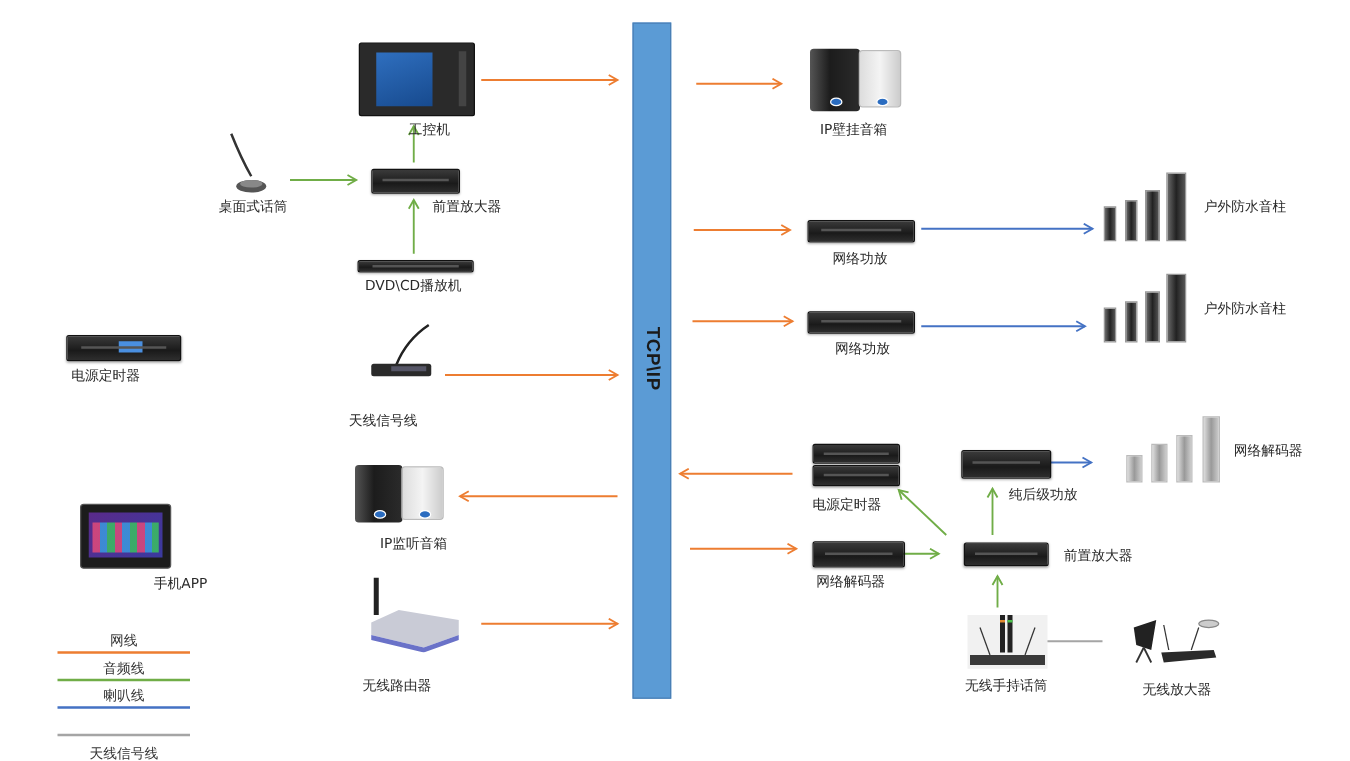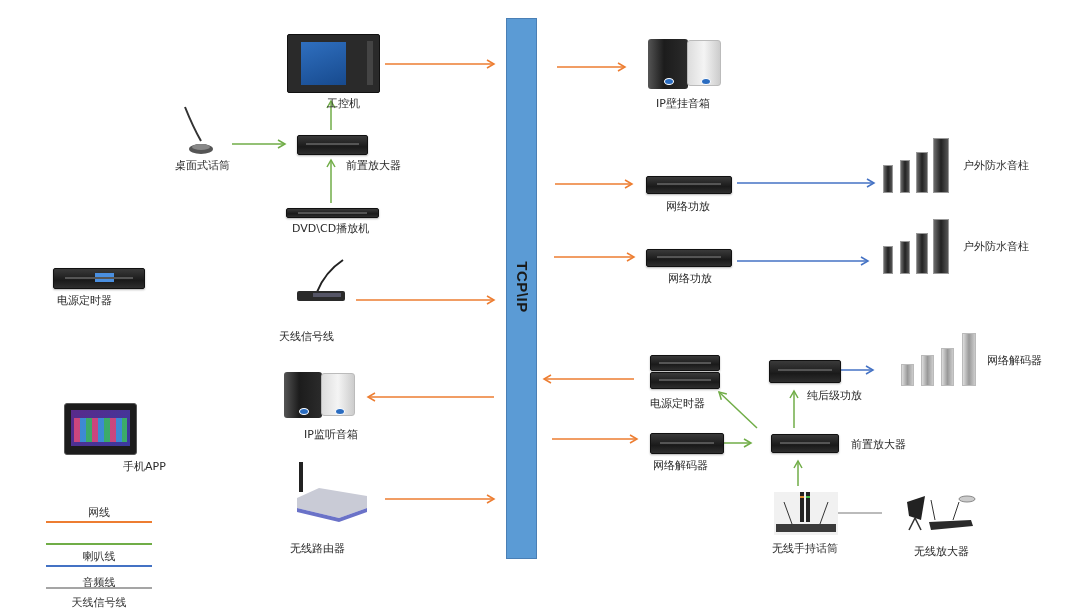--- a/index.html
+++ b/index.html
@@ -211,19 +211,19 @@
     <line x1="54" y1="10" x2="48" y2="28" stroke="#333" stroke-width="1"></line>
     <path d="M24,30 L66,28 L68,34 L26,38 Z" fill="#2a2a2a"></path>
     <ellipse cx="62" cy="7" rx="8" ry="3" fill="#ccc" stroke="#888"></ellipse>
   </svg>
 </div>
 <div class="label" style="left:914px;top:544px;">无线放大器</div>
 
 <div>
   <div class="legend-text" style="top:505px;">网线</div>
   <div class="legend-line" style="top:521px;background:#ed7d31;"></div>
-  <div class="legend-text" style="top:527px;margin-top:48px;">音频线</div>
+  <div class="legend-text" style="top:527px;">音频线</div>
   <div class="legend-line" style="top:543px;background:#70ad47;"></div>
   <div class="legend-text" style="top:549px;">喇叭线</div>
   <div class="legend-line" style="top:565px;background:#4472c4;"></div>
   <div class="legend-text" style="top:595px;">天线信号线</div>
   <div class="legend-line" style="top:587px;background:#a5a5a5;"></div>
 </div>
 
 </body></html>

